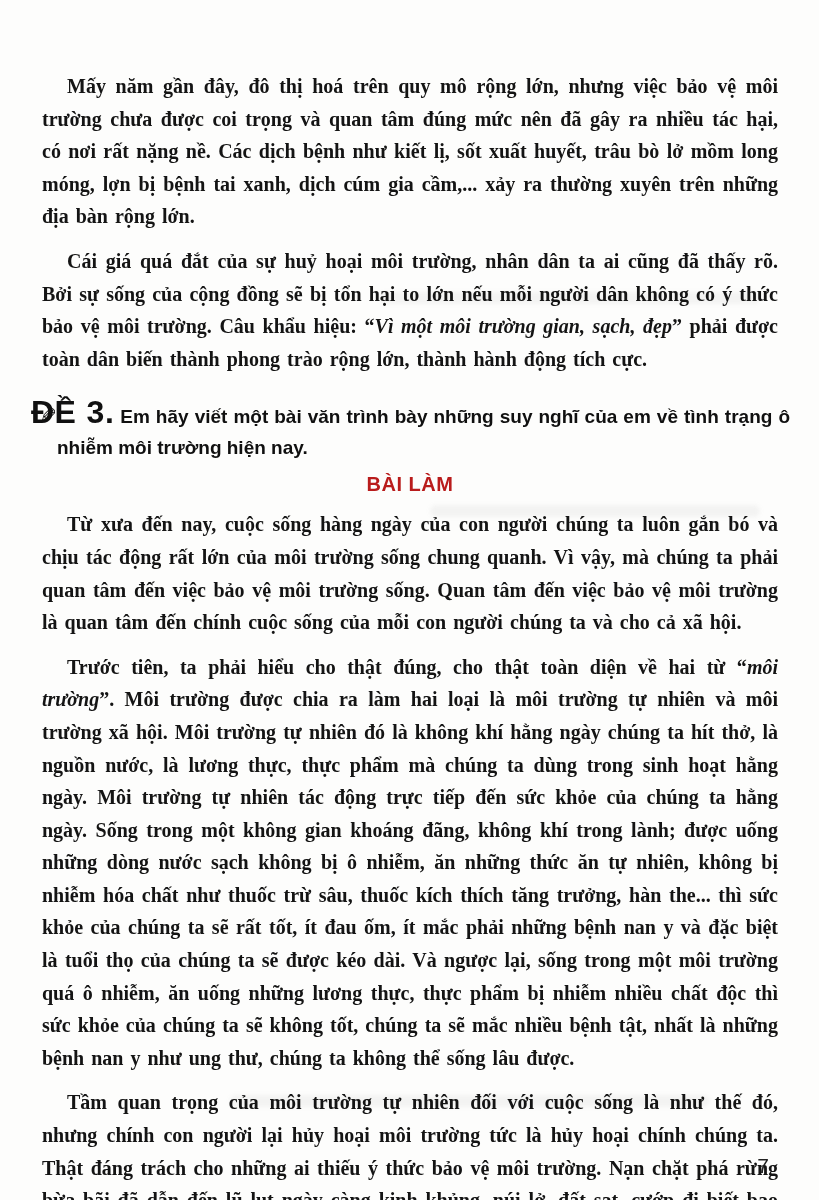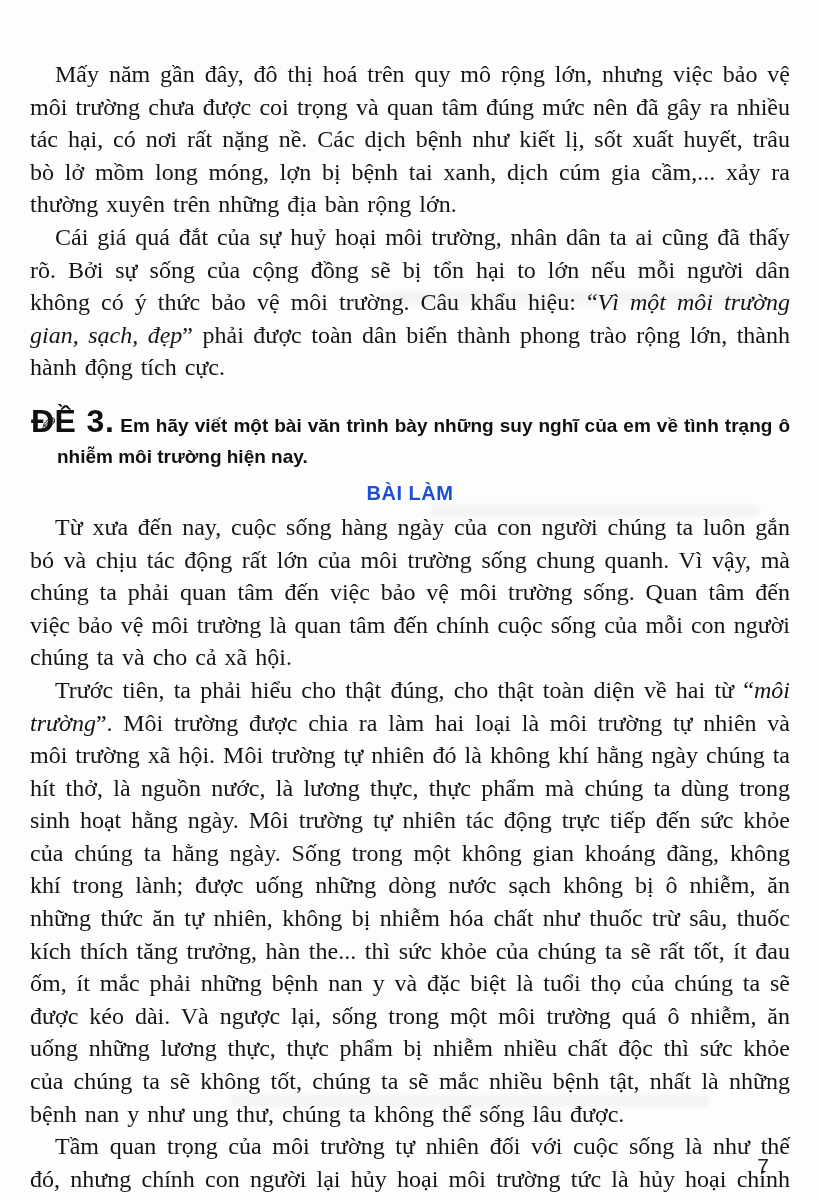--- a/index.html
+++ b/index.html
@@ -18,26 +18,27 @@
     overflow: hidden;
     box-sizing: border-box;
   }
   .content {
     position: absolute;
     top: 58px;
     left: 30px;
     width: 760px;
   }
   .para {
-    margin: 0;
+    margin: 12px;
     text-align: justify;
-    font-size: 24px;
+    font-size: 20px;
     line-height: 32.6px;
     text-indent: 25px;
     word-spacing: 2px;
+    font-weight: bold;
   }
   .it { font-style: italic; }
   .prompt {
     margin: 22px 0 10px 0;
     font-family: "Liberation Sans", sans-serif;
     font-weight: bold;
     font-size: 19px;
     line-height: 31px;
     padding-left: 27px;
     text-indent: -27px;
@@ -57,21 +58,21 @@
     letter-spacing: 0.5px;
     margin-right: 6px;
   }
   .essay-heading {
     margin: 8px 0 6px 0;
     text-align: center;
     font-family: "Liberation Sans", sans-serif;
     font-weight: bold;
     font-size: 20px;
     letter-spacing: 0.5px;
-    color: #1d4ed8;
+    color: #b91c1c;
   }
   .page-number {
     position: absolute;
     right: 50px;
     bottom: 22px;
     font-size: 21px;
     font-family: "Liberation Sans", sans-serif;
     color: #222;
   }
   

